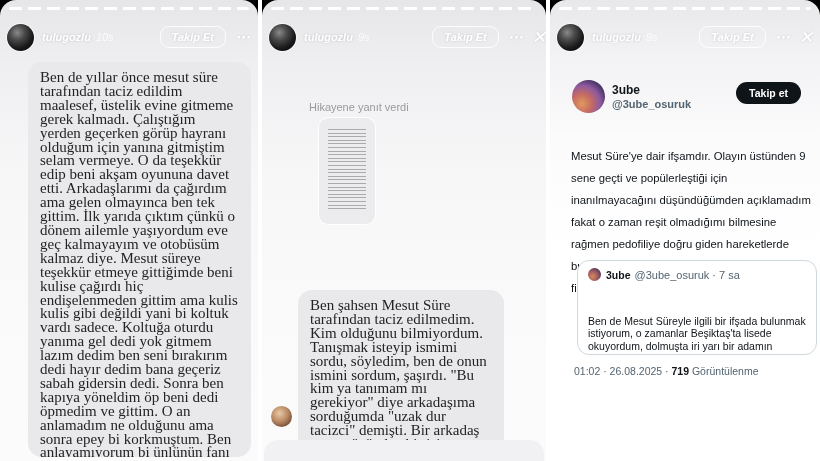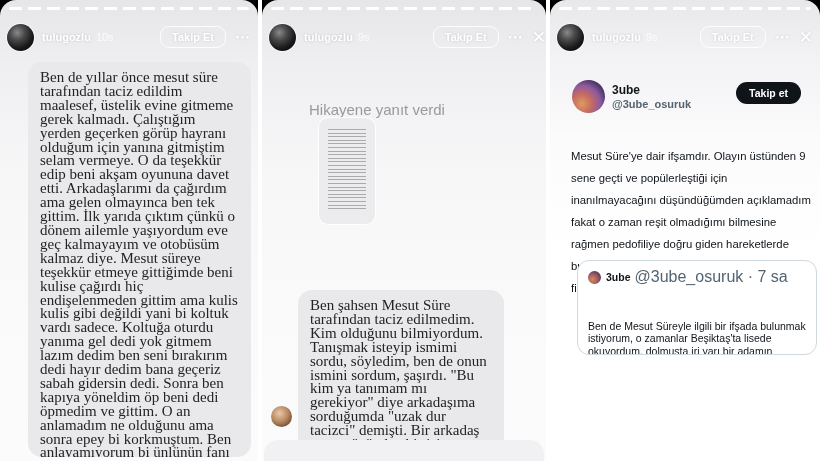--- a/index.html
+++ b/index.html
@@ -21,21 +21,21 @@
   }
   .story.white-bottom{
     background:linear-gradient(180deg,#e8e8ea 0%,#f2f2f4 12%,#fbfbfc 30%,#ffffff 55%,#ffffff 100%);
   }
   
   .progress{
     position:absolute;top:7px;left:9px;right:9px;height:3px;border-radius:2px;
     background:repeating-linear-gradient(90deg,rgba(255,255,255,.95) 0 13px,rgba(255,255,255,0) 13px 19px);
   }
   
-  .header{position:absolute;top:22px;left:7px;right:7px;height:30px;display:flex;align-items:center;}
+  .header{position:absolute;top:22px;left:7px;right:7px;height:30px;display:flex;align-items:center;font-style:italic;}
   .avatar{
     width:27px;height:27px;border-radius:50%;flex:none;
     background:radial-gradient(circle at 38% 32%,#8a8a8a 0%,#4a4a4a 30%,#1b1b1b 62%,#000 100%);
     box-shadow:0 0 0 1px rgba(255,255,255,.55);
   }
   .uname{color:#fff;font-weight:bold;font-size:11px;margin-left:8px;text-shadow:0 0 3px rgba(0,0,0,.18);white-space:nowrap;}
   .age{color:rgba(255,255,255,.8);font-size:11px;margin-left:5px;}
   .hspacer{flex:1;}
   .follow-pill{
     border:1.5px solid rgba(255,255,255,.85);color:#fff;font-size:11px;font-weight:bold;
@@ -47,21 +47,21 @@
   
   .bubble{
     position:absolute;background:#e9e9eb;border-radius:14px;
     color:#232326;font-size:15px;line-height:13.9px;padding:9px 12px;
     overflow:hidden;
     font-family:Liberation Serif, serif;
   }
   .bubble-1{left:28px;top:62px;width:199px;height:377px;}
   .bubble-2{left:36px;top:242px;width:182px;margin-top:48px;}
   
-  .reply-label{position:absolute;left:47px;top:101px;font-size:15px;color:#9a9a9d;}
+  .reply-label{position:absolute;left:47px;top:101px;font-size:11px;color:#9a9a9d;}
   .thumb{
     position:absolute;left:57px;top:118px;width:56px;height:106px;
     background:#ececee;border-radius:9px;box-shadow:0 0 0 1px rgba(255,255,255,.9);cursor:pointer;
   }
   .thumb-lines{
     position:absolute;left:9px;right:9px;top:11px;bottom:12px;opacity:.65;
     background:repeating-linear-gradient(180deg,#87878b 0 1px,rgba(0,0,0,0) 1px 3.6px);
   }
   .reply-avatar{
     position:absolute;left:9px;top:406px;width:21px;height:21px;border-radius:50%;
@@ -89,21 +89,21 @@
   .quote-card{
     position:absolute;left:27px;top:260px;width:218px;height:79px;
     border:1px solid #cfd9de;border-radius:12px;padding:7px 10px;background:#fff;cursor:pointer;overflow:hidden;
   }
   .quote-head{display:flex;align-items:center;margin-bottom:3px;}
   .quote-avatar{
     width:13px;height:13px;border-radius:50%;flex:none;margin-right:5px;
     background:radial-gradient(circle at 35% 65%,#d88a55 0%,#9e5a63 45%,#3a2f52 85%);
   }
   .quote-name{font-size:10.5px;font-weight:bold;color:#0f1419;margin-right:4px;}
-  .quote-meta{font-size:16px;color:#536471;}
+  .quote-meta{font-size:11px;color:#536471;}
   .quote-text{font-size:10.5px;line-height:12.4px;color:#0f1419;margin-top:34px;}
   .tweet-stats{position:absolute;left:24px;top:365px;font-size:10.5px;color:#536471;white-space:nowrap;}
   .tweet-stats .views{font-weight:bold;color:#0f1419;}
 </style>
 </head>
 <body>
 
 <div class="strip">
 
   <div class="panel panel-1">
@@ -168,16 +168,19 @@
 
       <div class="quote-card">
         <div class="quote-head">
           <div class="quote-avatar"></div>
           <span class="quote-name">3ube</span>
           <span class="quote-meta">@3ube_osuruk · 7 sa</span>
         </div>
         <div class="quote-text">Ben de Mesut Süreyle ilgili bir ifşada bulunmak istiyorum, o zamanlar Beşiktaş'ta lisede okuyordum, dolmuşta iri yarı bir adamın çarpması şeklinde tanıştık. Lise 3. sınıfa gidiyordum yine sene 2016. Yaşımı sorunca söylemiştim, okul çıkışı dol...</div>
       </div>
 
+      <div class="tweet-stats">
+        <span>01:02 · 26.08.2025 · </span><span class="views">719</span><span> Görüntülenme</span>
+      </div>
     </div>
   </div>
 
 </div>
 
 </body></html>

